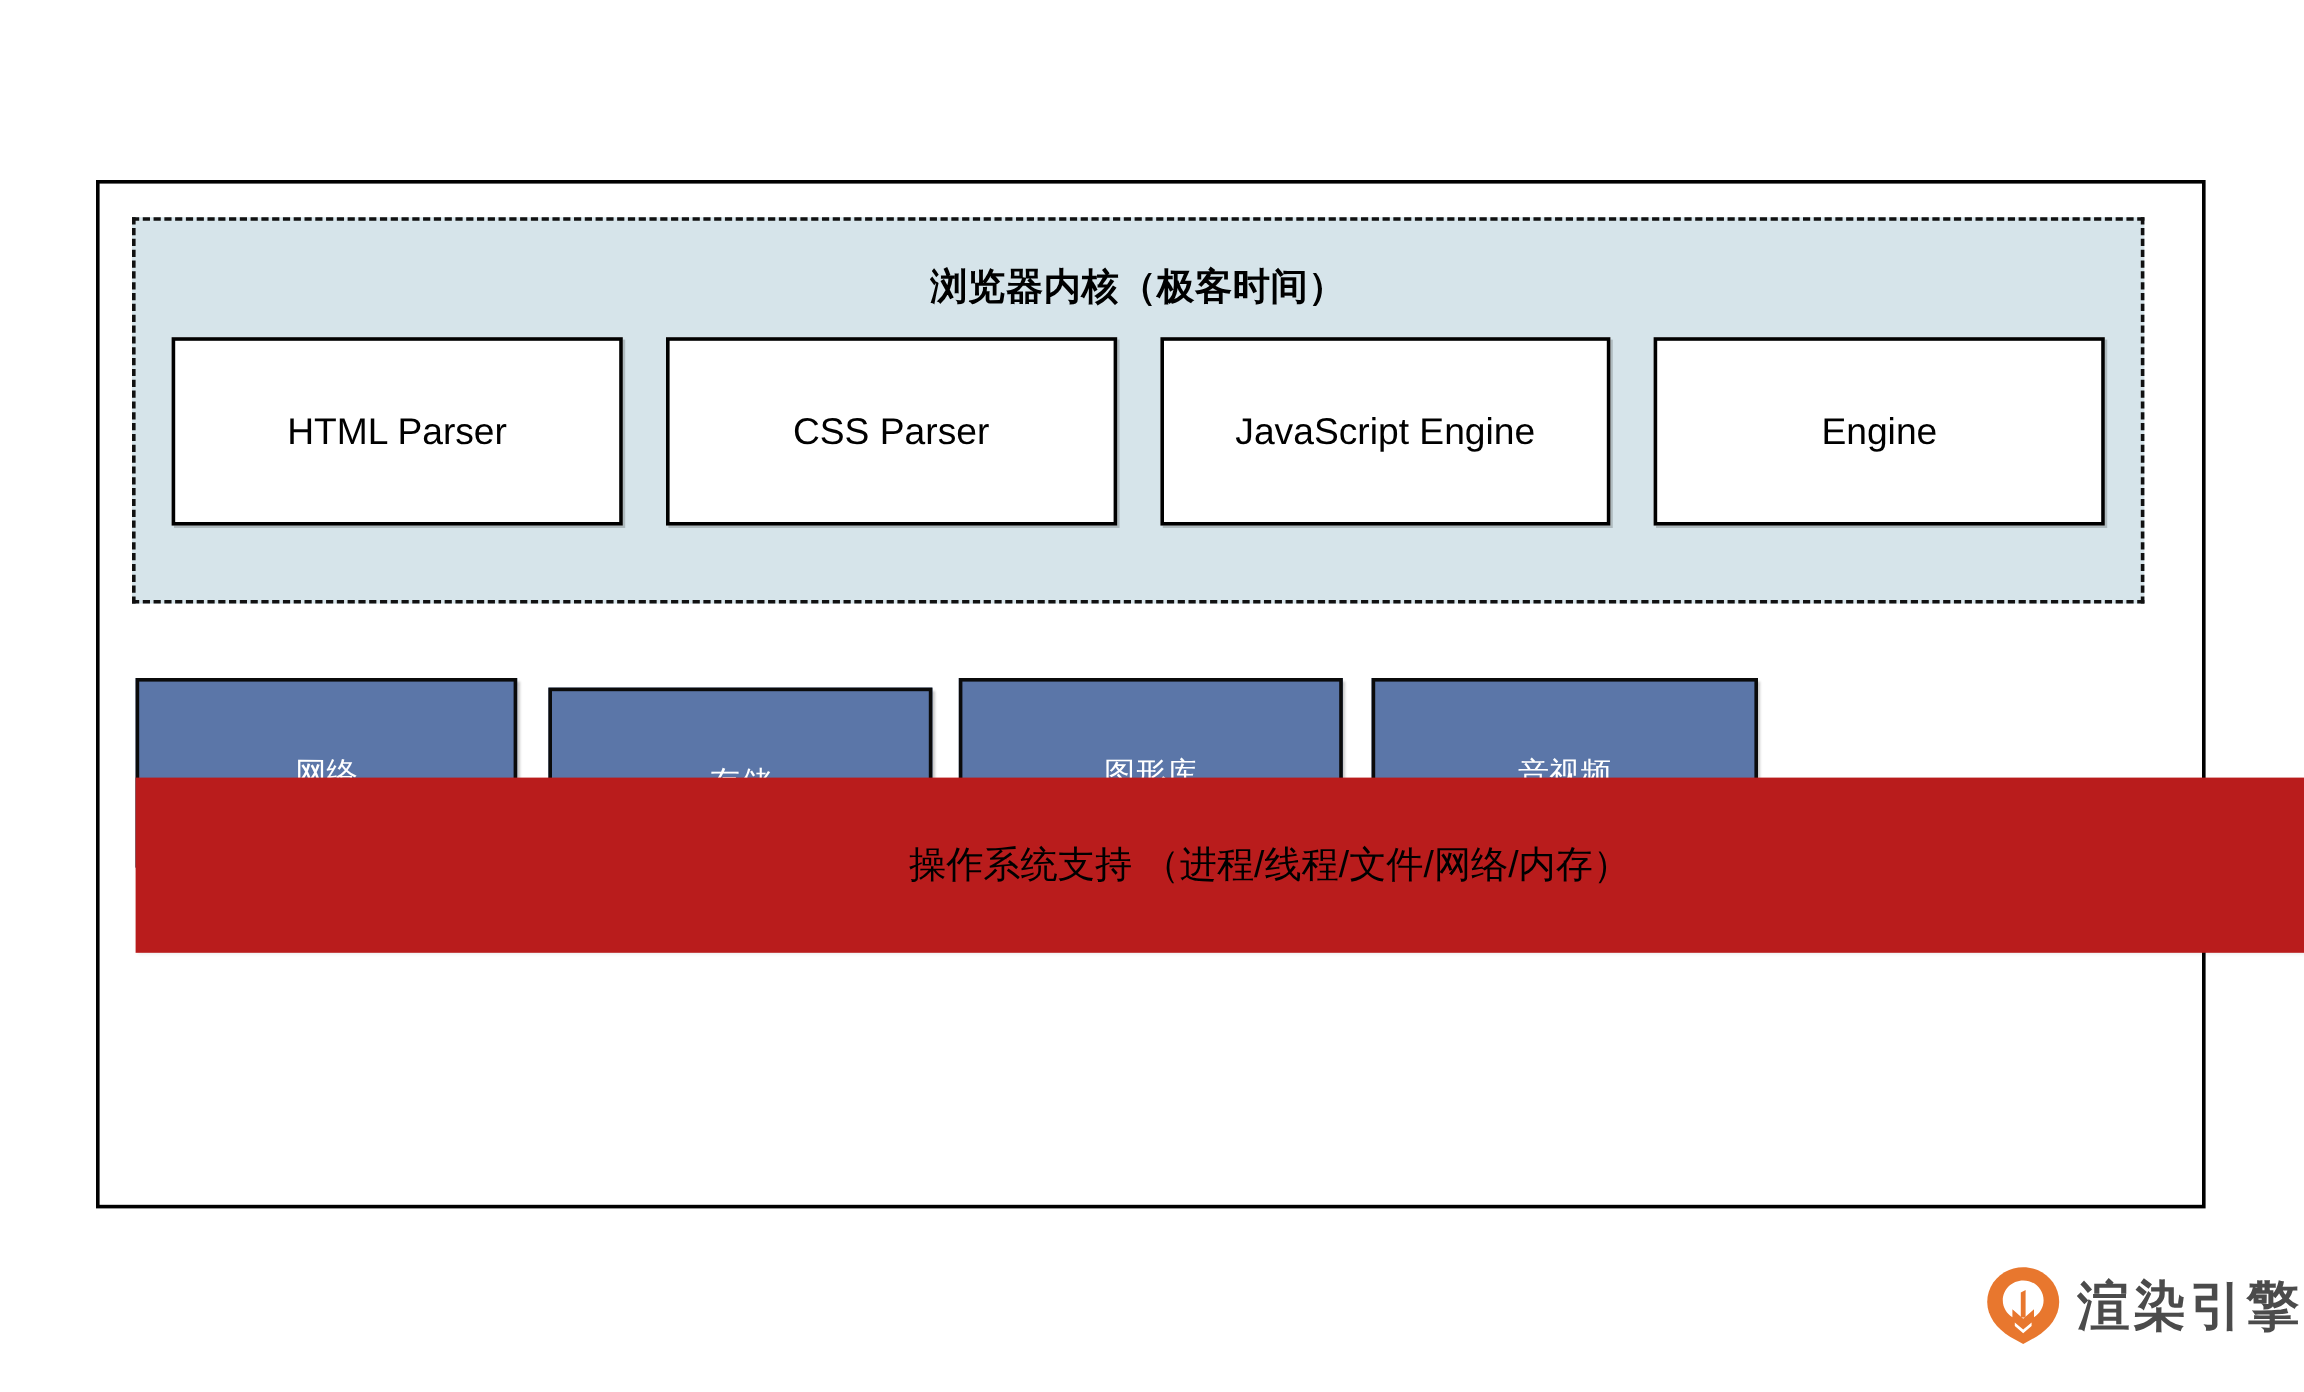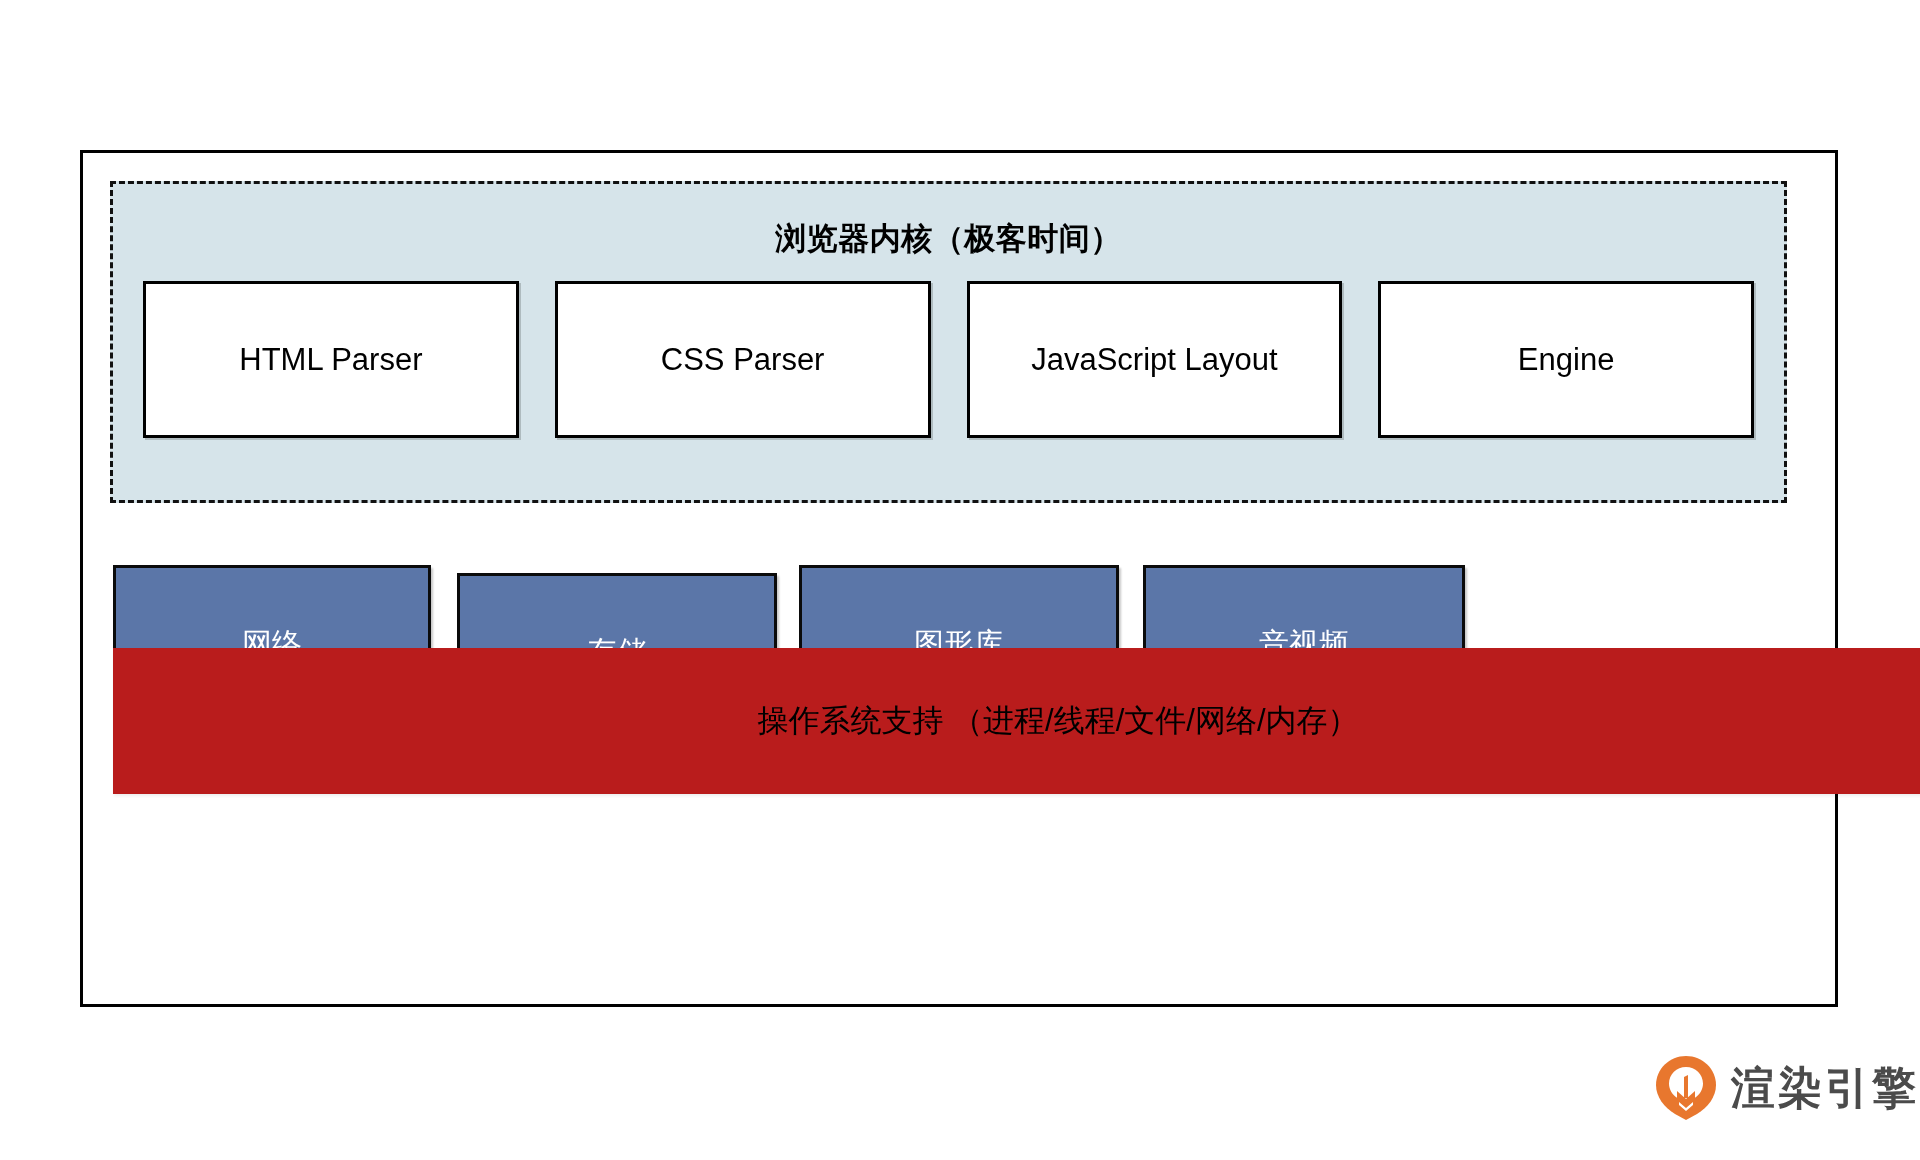--- a/index.html
+++ b/index.html
@@ -86,21 +86,21 @@
     height: 160px;
   }
   .service-box {
     position: absolute;
     background: #5b76a8;
     border: 3px solid #0b0b0b;
     box-sizing: border-box;
     display: flex;
     align-items: center;
     justify-content: center;
-    font-size: 30px;
+    font-size: 26px;
     color: #ffffff;
     box-shadow: 2px 3px 2px rgba(0,0,0,0.22);
   }
 
   
   #os-bar {
     position: absolute;
     left: 30px;
     top: 495px;
     width: 1890px;
@@ -145,21 +145,21 @@
     <div id="kernel-title">浏览器内核（极客时间）</div>
 
     <div id="kernel-boxes">
       <div class="kernel-box">
         <span>HTML Parser</span>
       </div>
       <div class="kernel-box">
         <span>CSS Parser</span>
       </div>
       <div class="kernel-box">
-        <span>JavaScript Layout</span>
+        <span>JavaScript Engine</span>
       </div>
       <div class="kernel-box">
         <span>Engine</span>
       </div>
     </div>
   </div>
 
   <div id="service-row">
     <div class="service-box" style="left:0px; top:0px; width:318px; height:158px;">
       <span>网络</span>

